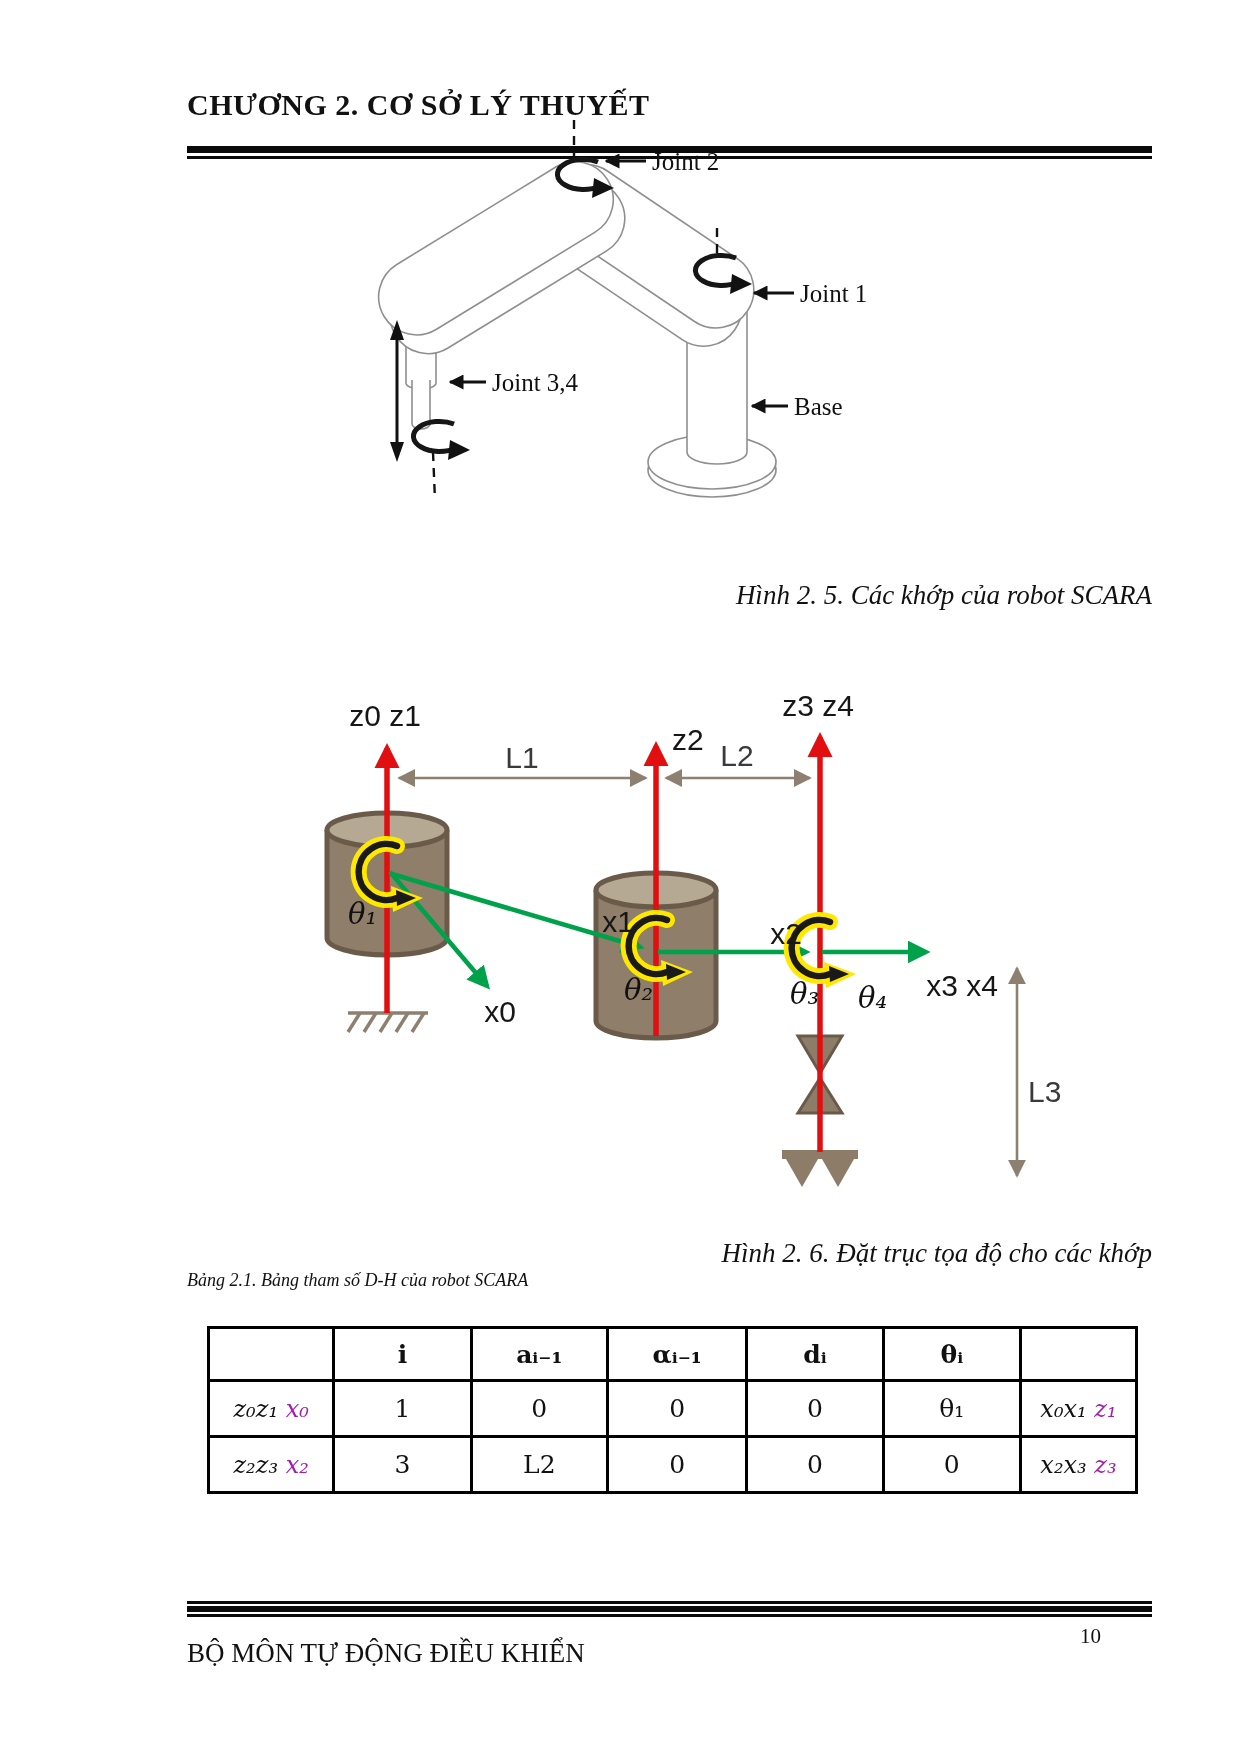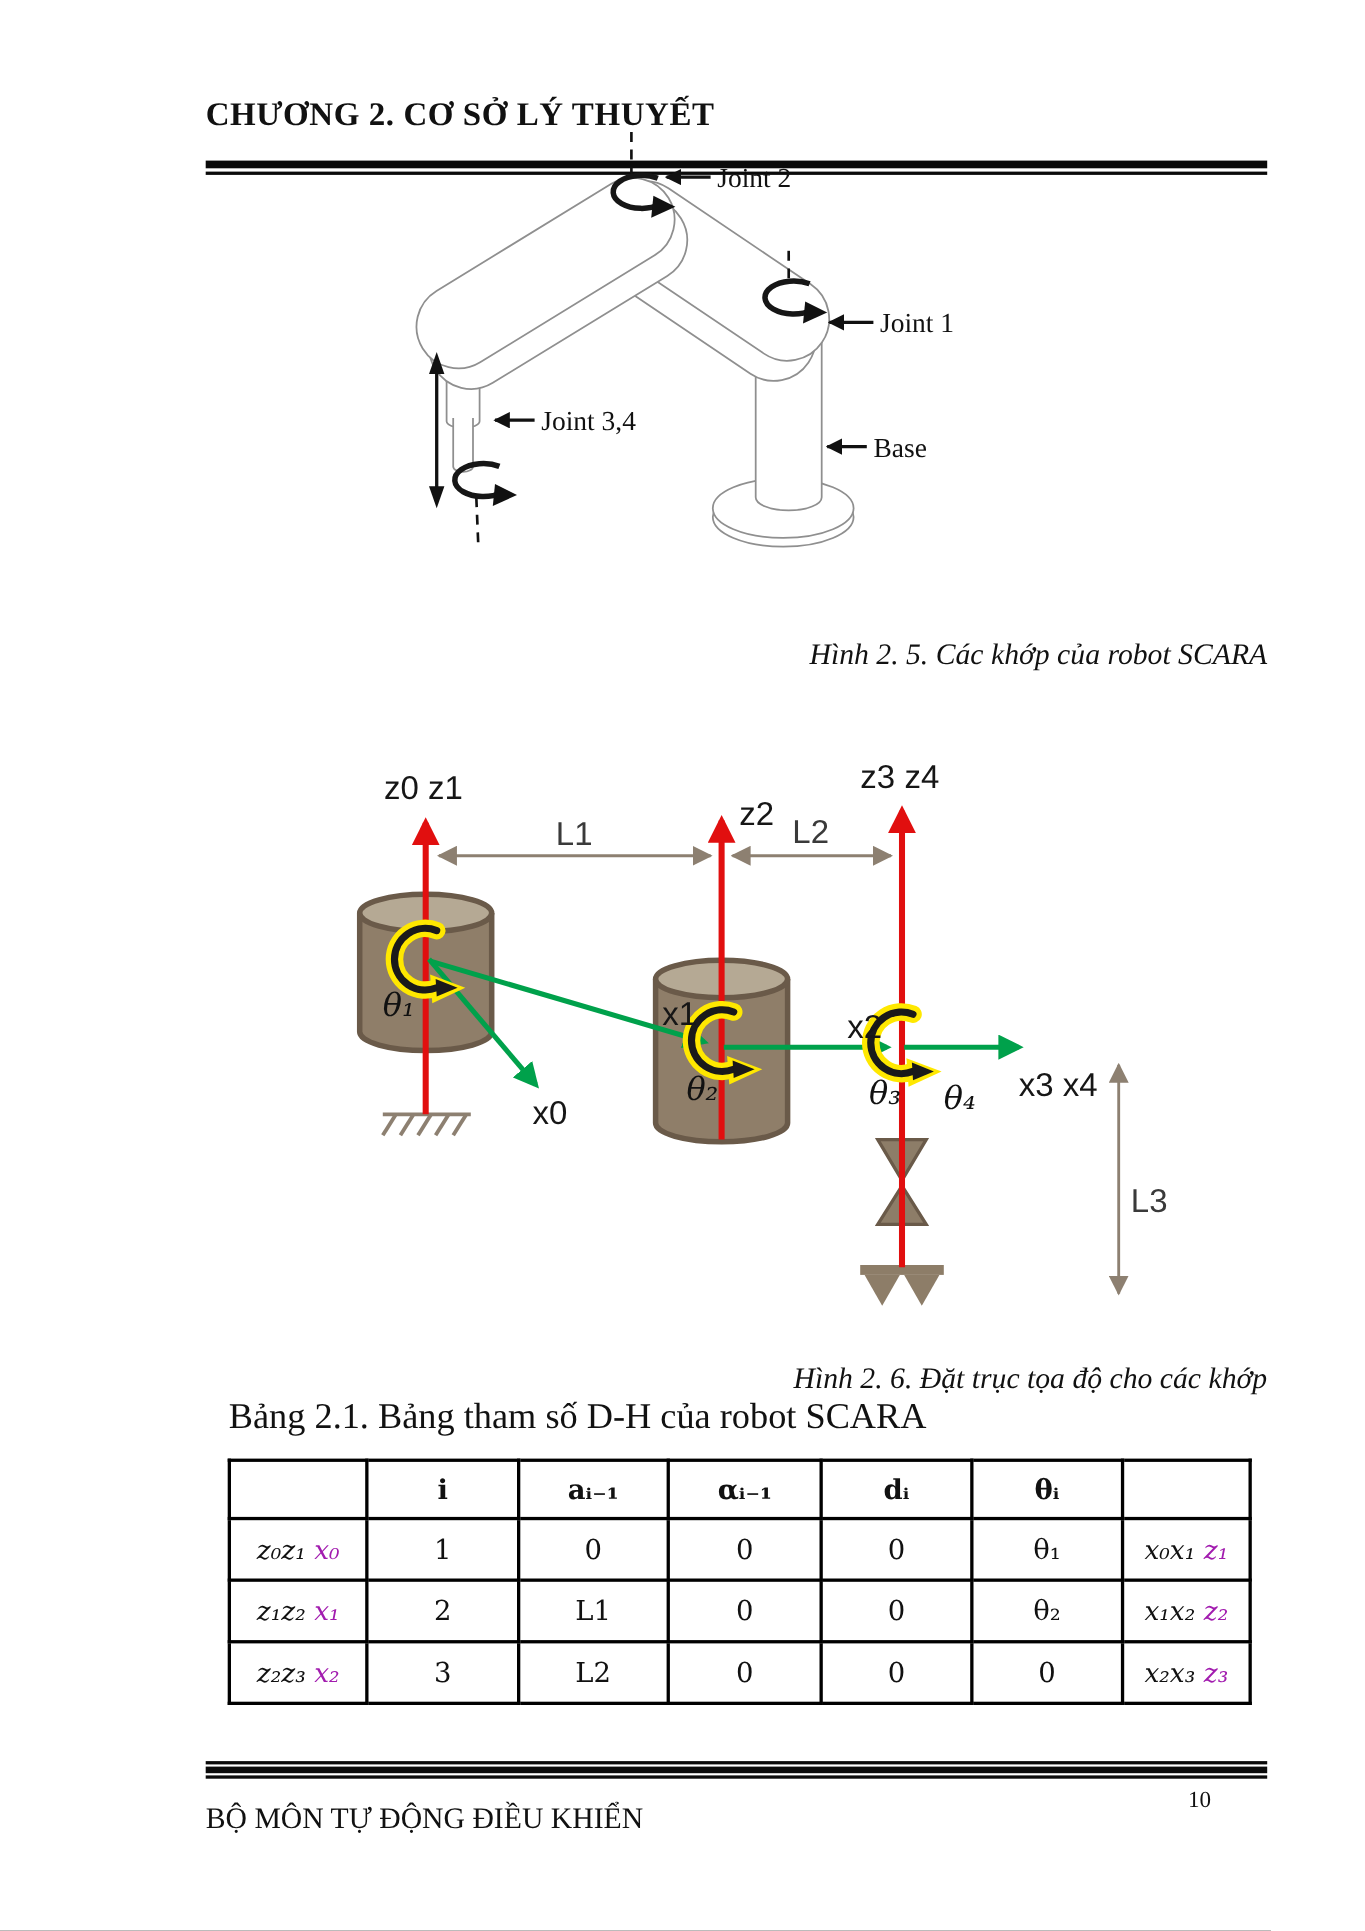--- a/index.html
+++ b/index.html
@@ -5,21 +5,21 @@
   html,body{margin:0;padding:0;background:#888;}
   #page{position:relative;width:1241px;height:1755px;background:#ffffff;overflow:hidden;
         font-family:"Liberation Serif", serif;color:#111;padding-left:10px;}
   .abs{position:absolute;}
   
   .doc-header{left:187px;top:88px;font-weight:bold;font-size:30px;letter-spacing:0.5px;}
   .header-rule-thick{left:187px;top:146px;width:965px;height:7px;background:#0a0a0a;}
   .header-rule-thin{left:187px;top:156px;width:965px;height:3px;background:#0a0a0a;}
   
   .caption{left:187px;width:965px;text-align:right;font-style:italic;font-size:27px;}
-  .table-title{left:187px;top:1270px;font-size:33px;margin-left:21px;}
+  .table-title{left:187px;top:1270px;font-style:italic;font-size:18px;}
   
   svg text{font-family:"Liberation Sans", sans-serif;}
   .fig1-label{font-family:"Liberation Serif", serif;font-size:25px;fill:#111;}
   .axis-label{font-size:30px;fill:#161616;}
   .dim-label{font-size:30px;fill:#3a3a3a;}
   .theta-label{font-family:"DejaVu Serif", serif;font-style:italic;font-size:29px;fill:#111;}
   .robot-line{fill:#ffffff;stroke:#8f8f8f;stroke-width:1.6px;}
   .rot-black{fill:none;stroke:#161616;stroke-width:5px;}
   .lead-line{stroke:#111;stroke-width:3px;}
   .rot-y{fill:none;stroke:#ffe800;stroke-width:16px;stroke-linecap:round;}
@@ -220,29 +220,20 @@
     <tr>
       <td class="axes-cell cell-left"><span>z₀z₁</span> <span class="red-sym">x₀</span></td>
       <td>1</td>
       <td>0</td>
       <td>0</td>
       <td>0</td>
       <td class="math-it">θ₁</td>
       <td class="axes-cell"><span>x₀x₁</span> <span class="red-sym">z₁</span></td>
     </tr>
     <tr>
-      <td class="axes-cell cell-left"><span>z₁z₂</span> <span class="red-sym">x₁</span></td>
-      <td>2</td>
-      <td>L1</td>
-      <td>0</td>
-      <td>0</td>
-      <td class="math-it">θ₂</td>
-      <td class="axes-cell"><span>x₁x₂</span> <span class="red-sym">z₂</span></td>
-    </tr>
-    <tr>
       <td class="axes-cell cell-left"><span>z₂z₃</span> <span class="red-sym">x₂</span></td>
       <td>3</td>
       <td>L2</td>
       <td>0</td>
       <td>0</td>
       <td>0</td>
       <td class="axes-cell"><span>x₂x₃</span> <span class="red-sym">z₃</span></td>
     </tr>
   </tbody>
     </table>

